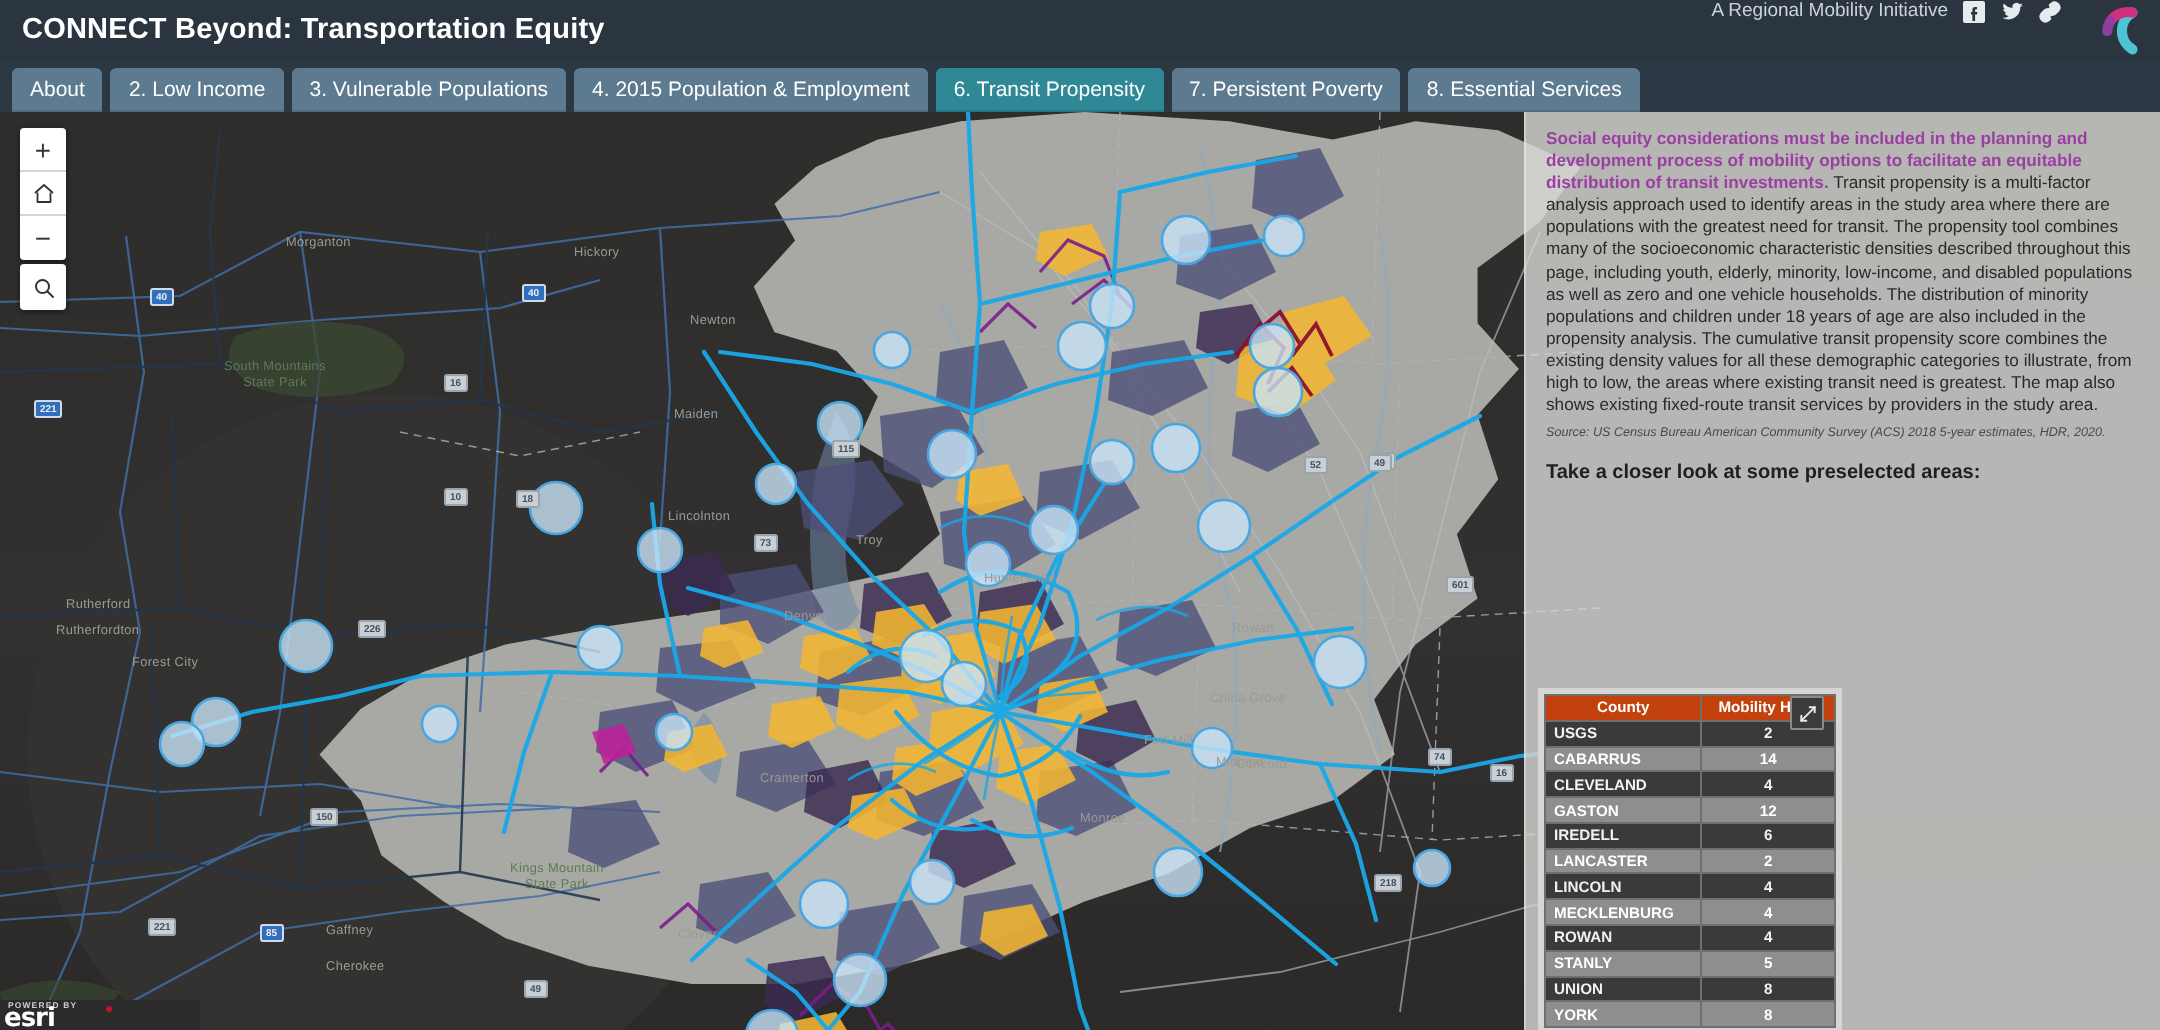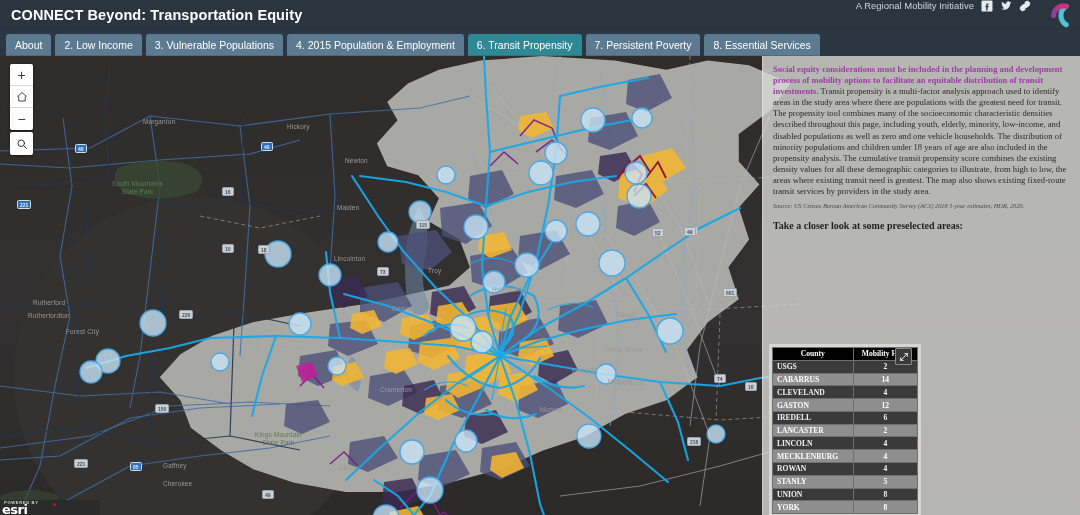--- a/index.html
+++ b/index.html
@@ -105,21 +105,21 @@
     top: 76px; width: 23px; height: 23px;
   }
   .ico-s { width: 12px; height: 12px; display:block; }
 
   
   .panel {
     position: absolute; right: 0; top: 56px; width: 318px; height: 459px;
     background: rgba(216,216,214,.80);
     border-left: 1px solid rgba(255,255,255,.35);
     padding: 8px 10px 0 10px;
-    z-index: 30; overflow: hidden; font-family: Liberation Serif, serif;
+    z-index: 30; overflow: hidden;
   }
   .panel p.body {
     font-size: 8.6px; line-height: 11.1px; color: #2a2a2a; text-align: left;
   }
   .lead { color: #9b3fa3; font-weight: bold; }
   .src {
     font-size: 6.3px; font-style: italic; color: #4a4a4a; margin-top: 5px;
   }
   .closer {
     font-size: 10px; font-weight: bold; color: #1f1f1f; margin-top: 11px;
@@ -133,21 +133,21 @@
   
   .tablewrap {
     position: absolute; left: 6px; top: 288px; width: 152px;
     background: #d6d6d4; padding: 3px;
   }
   table.hubs { border-collapse: collapse; width: 146px; }
   table.hubs th, table.hubs td {
     font-size: 7.6px; font-weight: bold; padding: 1.4px 4px;
     color: #f2f2f2; border: .5px solid #6f6f6f;
   }
-  table.hubs thead th { background: #000000; color: #ffffff; }
+  table.hubs thead th { background: #c2410c; color: #ffffff; }
   table.hubs tbody tr:nth-child(odd) td { background: #3a3a3a; }
   table.hubs tbody tr:nth-child(even) td { background: #8e8e8e; color:#fff; }
   table.hubs td.num, table.hubs th.num { text-align: center; }
   .expand-btn {
     position: absolute; right: 9px; top: 4px; width: 17px; height: 17px;
     background: #3b3b3b; border: 1px solid #8a8a8a; border-radius: 1px;
     display: flex; align-items: center; justify-content: center; cursor: pointer;
   }
 
   

